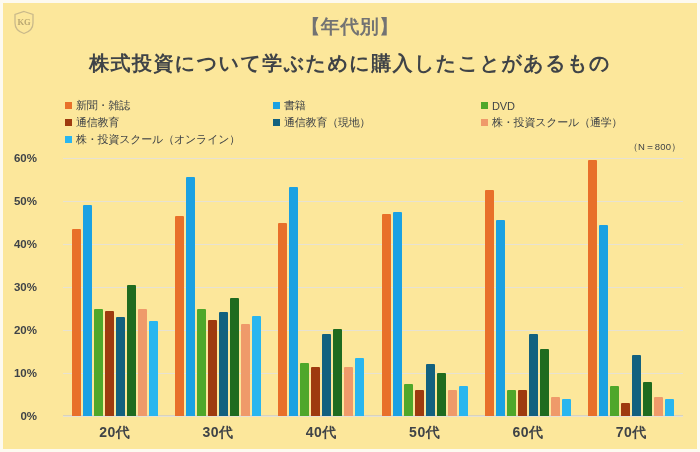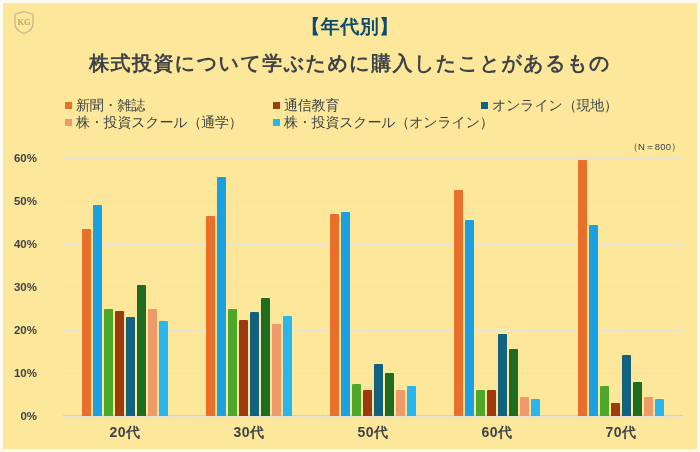--- a/index.html
+++ b/index.html
@@ -48,21 +48,21 @@
   }
 
   
   #title-main {
     position: absolute;
     left: 0; right: 0;
     top: 11px;
     text-align: center;
     font-size: 19px;
     font-weight: bold;
-    color: #0c4a6e;
+    color: #737373;
     letter-spacing: 0.5px;
   }
   #title-sub {
     position: absolute;
     left: 0; right: 0;
     top: 47px;
     text-align: center;
     font-size: 20px;
     font-weight: bold;
     color: #3f4347;
@@ -86,21 +86,21 @@
     gap: 4px;
     white-space: nowrap;
   }
   .legend-swatch {
     width: 7px;
     height: 7px;
     flex: 0 0 auto;
     display: inline-block;
   }
   .legend-label {
-    font-size: 14px;
+    font-size: 11px;
     color: #3f4347;
     letter-spacing: -0.2px;
   }
   #sample-size {
     position: absolute;
     right: 16px;
     top: 138px;
     font-size: 9.5px;
     color: #3f4347;
     letter-spacing: 0.2px;
@@ -188,26 +188,34 @@
 
   <div id="title-main">【年代別】</div>
   <div id="title-sub">株式投資について学ぶために購入したことがあるもの</div>
 
   <div id="legend">
       <div class="legend-item">
         <span class="legend-swatch" style="background: rgb(232, 112, 42);"></span>
         <span class="legend-label">新聞・雑誌</span>
       </div>
       <div class="legend-item">
+        <span class="legend-swatch" style="background: rgb(27, 161, 226);"></span>
+        <span class="legend-label">書籍</span>
+      </div>
+      <div class="legend-item">
+        <span class="legend-swatch" style="background: rgb(79, 167, 42);"></span>
+        <span class="legend-label">DVD</span>
+      </div>
+      <div class="legend-item">
         <span class="legend-swatch" style="background: rgb(158, 58, 15);"></span>
         <span class="legend-label">通信教育</span>
       </div>
       <div class="legend-item">
         <span class="legend-swatch" style="background: rgb(18, 97, 127);"></span>
-        <span class="legend-label">オンライン（現地）</span>
+        <span class="legend-label">通信教育（現地）</span>
       </div>
       <div class="legend-item">
         <span class="legend-swatch" style="background: rgb(239, 154, 106);"></span>
         <span class="legend-label">株・投資スクール（通学）</span>
       </div>
       <div class="legend-item">
         <span class="legend-swatch" style="background: rgb(41, 182, 239);"></span>
         <span class="legend-label">株・投資スクール（オンライン）</span>
       </div>
     </div>
@@ -251,20 +259,31 @@
           <div class="bar" title="書籍 30代: 55.7%" style="background: rgb(27, 161, 226); height: 239.51px;"></div>
           <div class="bar" title="DVD 30代: 24.8%" style="background: rgb(79, 167, 42); height: 106.64px;"></div>
           <div class="bar" title="通信教育 30代: 22.3%" style="background: rgb(158, 58, 15); height: 95.89px;"></div>
           <div class="bar" title="セミナー（現地） 30代: 24.3%" style="background: rgb(18, 97, 127); height: 104.49px;"></div>
           <div class="bar" title="セミナー（オンライン） 30代: 27.5%" style="background: rgb(31, 107, 31); height: 118.25px;"></div>
           <div class="bar" title="株・投資スクール（通学） 30代: 21.5%" style="background: rgb(239, 154, 106); height: 92.45px;"></div>
           <div class="bar" title="株・投資スクール（オンライン） 30代: 23.3%" style="background: rgb(41, 182, 239); height: 100.19px;"></div>
           <div class="x-tick-label">30代</div>
         </div>
         <div class="bar-group">
+          <div class="bar" title="新聞・雑誌 40代: 45%" style="background: rgb(232, 112, 42); height: 193.5px;"></div>
+          <div class="bar" title="書籍 40代: 53.2%" style="background: rgb(27, 161, 226); height: 228.76px;"></div>
+          <div class="bar" title="DVD 40代: 12.3%" style="background: rgb(79, 167, 42); height: 52.89px;"></div>
+          <div class="bar" title="通信教育 40代: 11.5%" style="background: rgb(158, 58, 15); height: 49.45px;"></div>
+          <div class="bar" title="セミナー（現地） 40代: 19%" style="background: rgb(18, 97, 127); height: 81.7px;"></div>
+          <div class="bar" title="セミナー（オンライン） 40代: 20.3%" style="background: rgb(31, 107, 31); height: 87.29px;"></div>
+          <div class="bar" title="株・投資スクール（通学） 40代: 11.5%" style="background: rgb(239, 154, 106); height: 49.45px;"></div>
+          <div class="bar" title="株・投資スクール（オンライン） 40代: 13.5%" style="background: rgb(41, 182, 239); height: 58.05px;"></div>
+          <div class="x-tick-label">40代</div>
+        </div>
+        <div class="bar-group">
           <div class="bar" title="新聞・雑誌 50代: 47%" style="background: rgb(232, 112, 42); height: 202.1px;"></div>
           <div class="bar" title="書籍 50代: 47.5%" style="background: rgb(27, 161, 226); height: 204.25px;"></div>
           <div class="bar" title="DVD 50代: 7.5%" style="background: rgb(79, 167, 42); height: 32.25px;"></div>
           <div class="bar" title="通信教育 50代: 6%" style="background: rgb(158, 58, 15); height: 25.8px;"></div>
           <div class="bar" title="セミナー（現地） 50代: 12%" style="background: rgb(18, 97, 127); height: 51.6px;"></div>
           <div class="bar" title="セミナー（オンライン） 50代: 10%" style="background: rgb(31, 107, 31); height: 43px;"></div>
           <div class="bar" title="株・投資スクール（通学） 50代: 6%" style="background: rgb(239, 154, 106); height: 25.8px;"></div>
           <div class="bar" title="株・投資スクール（オンライン） 50代: 7%" style="background: rgb(41, 182, 239); height: 30.1px;"></div>
           <div class="x-tick-label">50代</div>
         </div>

